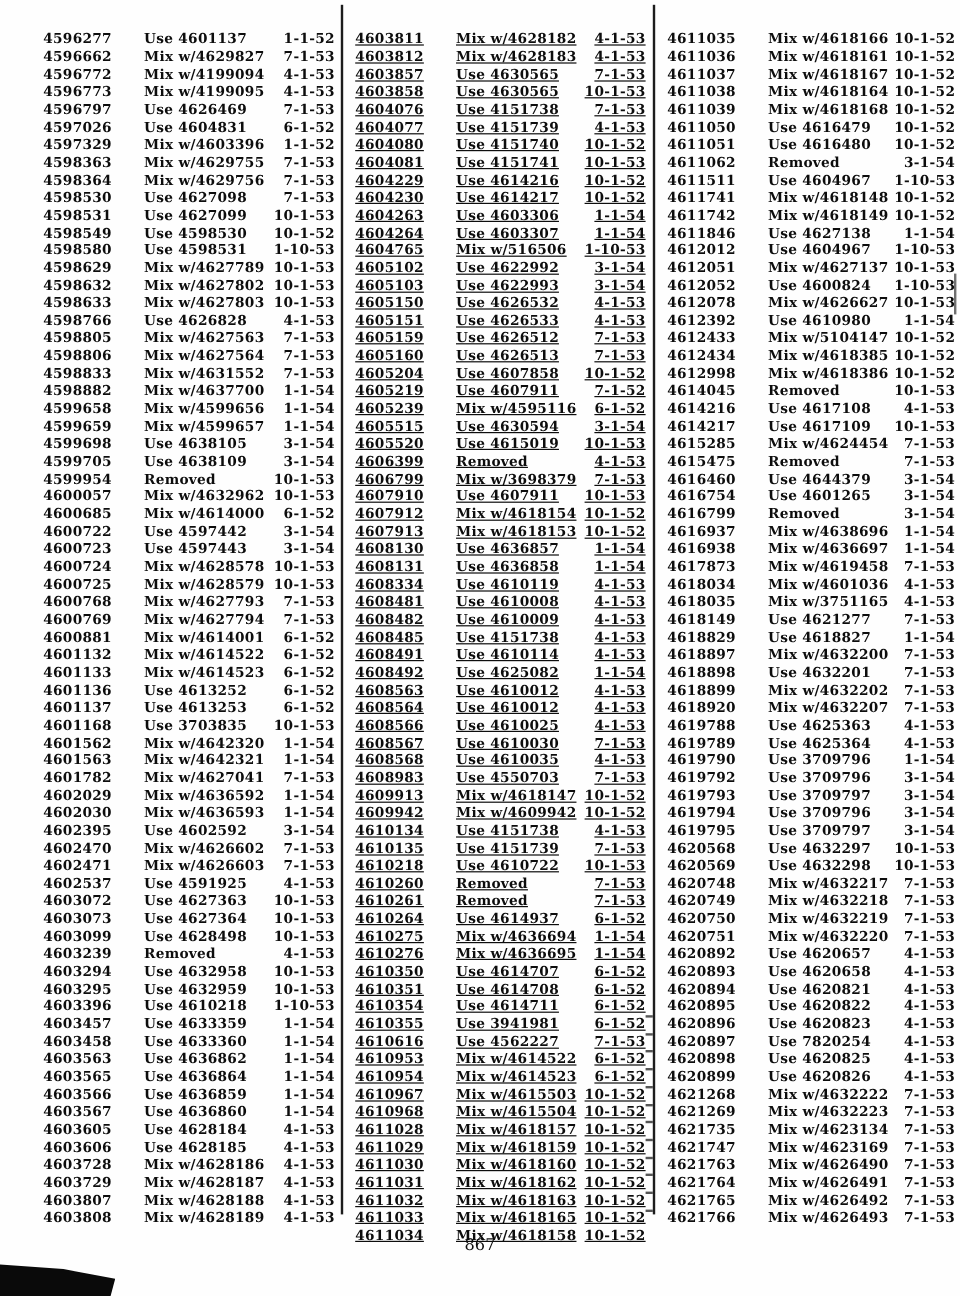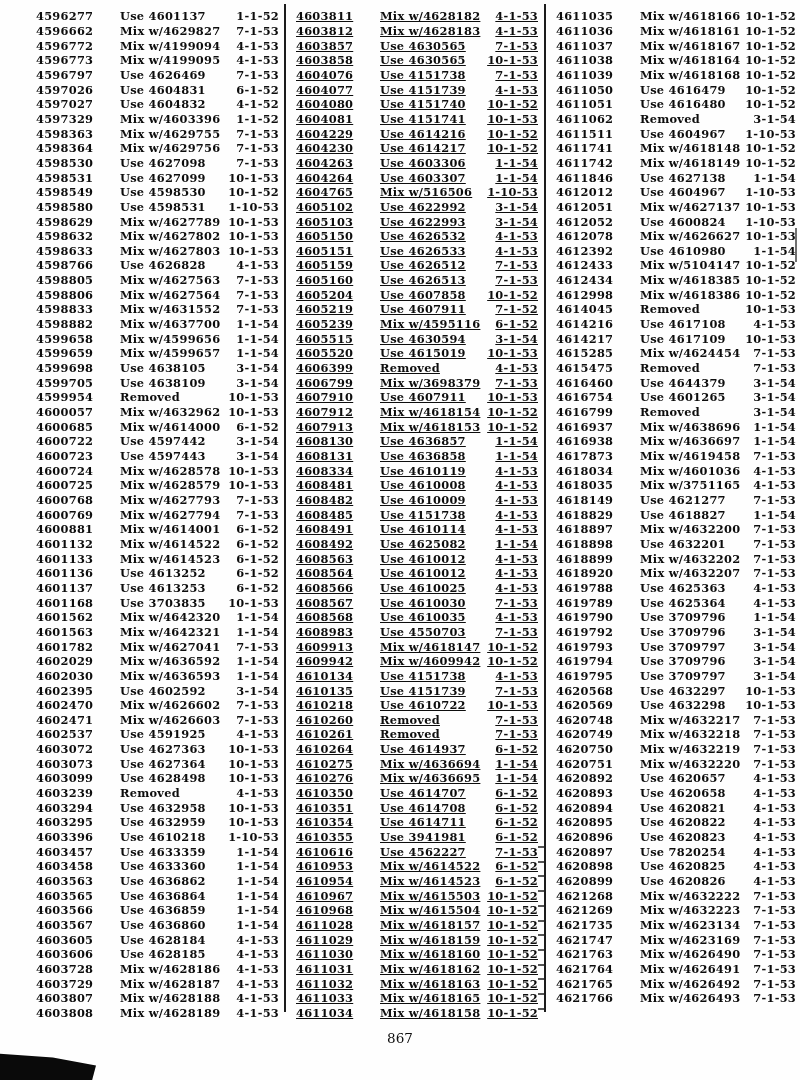--- a/index.html
+++ b/index.html
@@ -11,21 +11,21 @@
     position: relative;
     width: 800px;
     height: 1080px;
     background: #fefefe;
     overflow: hidden;
     font-family: "DejaVu Serif", serif;
     color: #0d0d0d;
   }
   .col {
     position: absolute;
-    top: 9px;
+    top: 25px;
   }
   .col-1 { left: 36px;  width: 243px; }
   .col-2 { left: 296px; width: 242px; text-decoration: underline; }
   .col-3 { left: 556px; width: 240px; }
   .row {
     display: flex;
     align-items: center;
     height: 14.67px;
     white-space: nowrap;
     font-size: 11.4px;
@@ -110,25 +110,20 @@
         <span class="part">4596797</span>
         <span class="action">Use 4626469</span>
         <span class="date">7-1-53</span>
       </div>
       <div class="row">
         <span class="part">4597026</span>
         <span class="action">Use 4604831</span>
         <span class="date">6-1-52</span>
       </div>
       <div class="row">
-        <span class="part">4597027</span>
-        <span class="action">Use 4604832</span>
-        <span class="date">4-1-52</span>
-      </div>
-      <div class="row">
         <span class="part">4597329</span>
         <span class="action">Mix w/4603396</span>
         <span class="date">1-1-52</span>
       </div>
       <div class="row">
         <span class="part">4598363</span>
         <span class="action">Mix w/4629755</span>
         <span class="date">7-1-53</span>
       </div>
       <div class="row">

